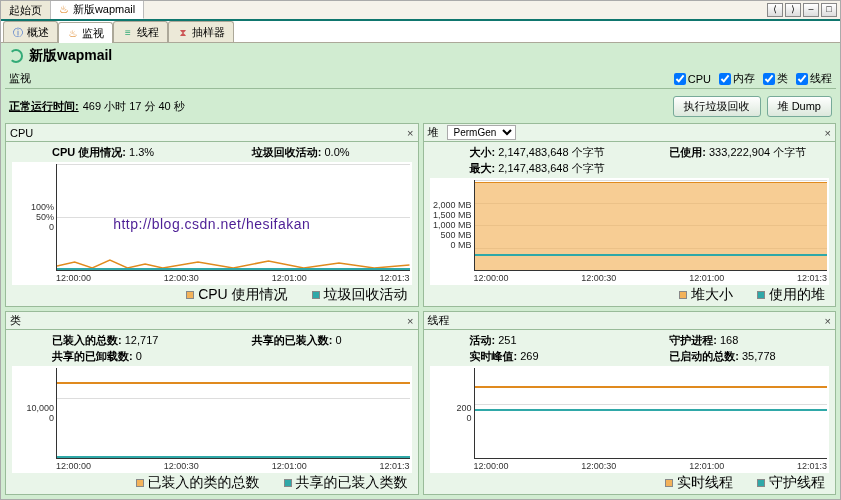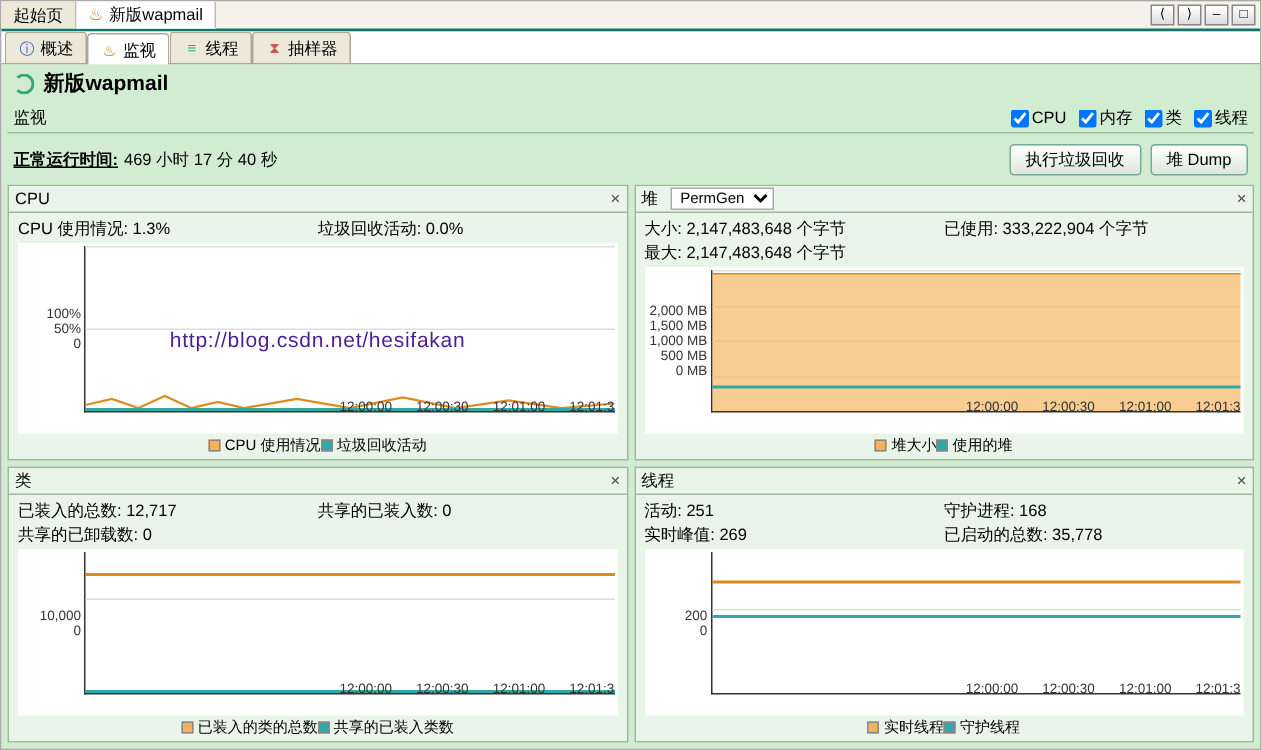--- a/index.html
+++ b/index.html
@@ -29,27 +29,27 @@
   .runbuttons { margin-left: auto; display:flex; gap:6px;}
   .runbuttons button { font-size:11px; padding:2px 10px; background:linear-gradient(#fff,#dce8dc); border:1px solid #7a9; border-radius:3px; cursor:pointer;}
   .hr { height:1px; background:#9b9; margin: 0 4px 3px;}
   .grid { flex:1; display:grid; grid-template-columns: 1fr 1fr; grid-template-rows: 1fr 1fr; gap:4px; padding: 0 4px 4px; overflow:hidden;}
   .panel { background:#e9f5e9; border:1px solid #9b9; display:flex; flex-direction:column; overflow:hidden;}
   .panelhead { display:flex; align-items:center; height:18px; padding:0 4px; border-bottom:1px solid #9b9; background:#e9f5e9; font-size:11px;}
   .panelhead .sel { margin-left:8px; font-size:10px; border:1px solid #aaa; background:#fff; padding:0 2px;}
   .panelhead .close { margin-left:auto; cursor:pointer; font-size:11px; color:#444;}
   .panelbody { flex:1; display:flex; flex-direction:column; padding:3px 6px 2px; overflow:hidden;}
   .stats { font-size:11px; display:grid; grid-template-columns: 1fr 1fr; row-gap:1px; margin-bottom:2px;}
-  .stats .k { font-weight:normal; display:inline;}
+  .stats .k { font-weight:bold; display:inline;margin-left:40px;}
   .chart { flex:1; position:relative; background:#fff; border:none; }
   .chart .ylabels { position:absolute; left:-2px; top:0; bottom:14px; width:44px; display:flex; flex-direction:column; justify-content:center; font-size:9px; color:#333; text-align:right; pointer-events:none;}
   .chart .plot { position:absolute; left:44px; right:2px; top:2px; bottom:14px; border-left:1px solid #333; border-bottom:1px solid #333;}
   .chart .grid-h { position:absolute; left:0; right:0; border-top:1px solid #ddd;}
-  .chart .xlabels { position:absolute; left:44px; right:2px; bottom:11px; height:12px; display:flex; justify-content:flex-end; font-size:9px; color:#333;gap:16px;}
-  .legend { display:flex; gap:0; justify-content:center; font-size:10px; padding:1px 4px 0; align-items:center;}
+  .chart .xlabels { position:absolute; left:44px; right:2px; bottom:0; height:12px; display:flex; justify-content:space-between; font-size:9px; color:#333;}
+  .legend { display:flex; gap:24px; justify-content:flex-end; font-size:14px; padding:1px 4px 0; align-items:center;}
   .legend .sw { width:8px;height:8px;display:inline-block;border:1px solid #888; vertical-align:middle;}
   .chart .area { position:absolute; left:0;right:0; background: rgba(243,178,90,0.65); border-top:1px solid #e08a1e;}
   .chart .line-teal { position:absolute; left:0; right:0; border-top:2px solid #2fa8a8;}
   .chart .jag { position:absolute; left:0;right:0; bottom:0; height:14px; overflow:hidden;}
   .chart .jag svg{width:100%;height:100%;}
   .watermark { position:absolute; left:50%; top:50%; transform:translate(-50%,-50%); font-size:14px; color:#4c1d95; pointer-events:none; letter-spacing:0.5px; white-space:nowrap;}
 </style>
 </head>
 <body>
 

